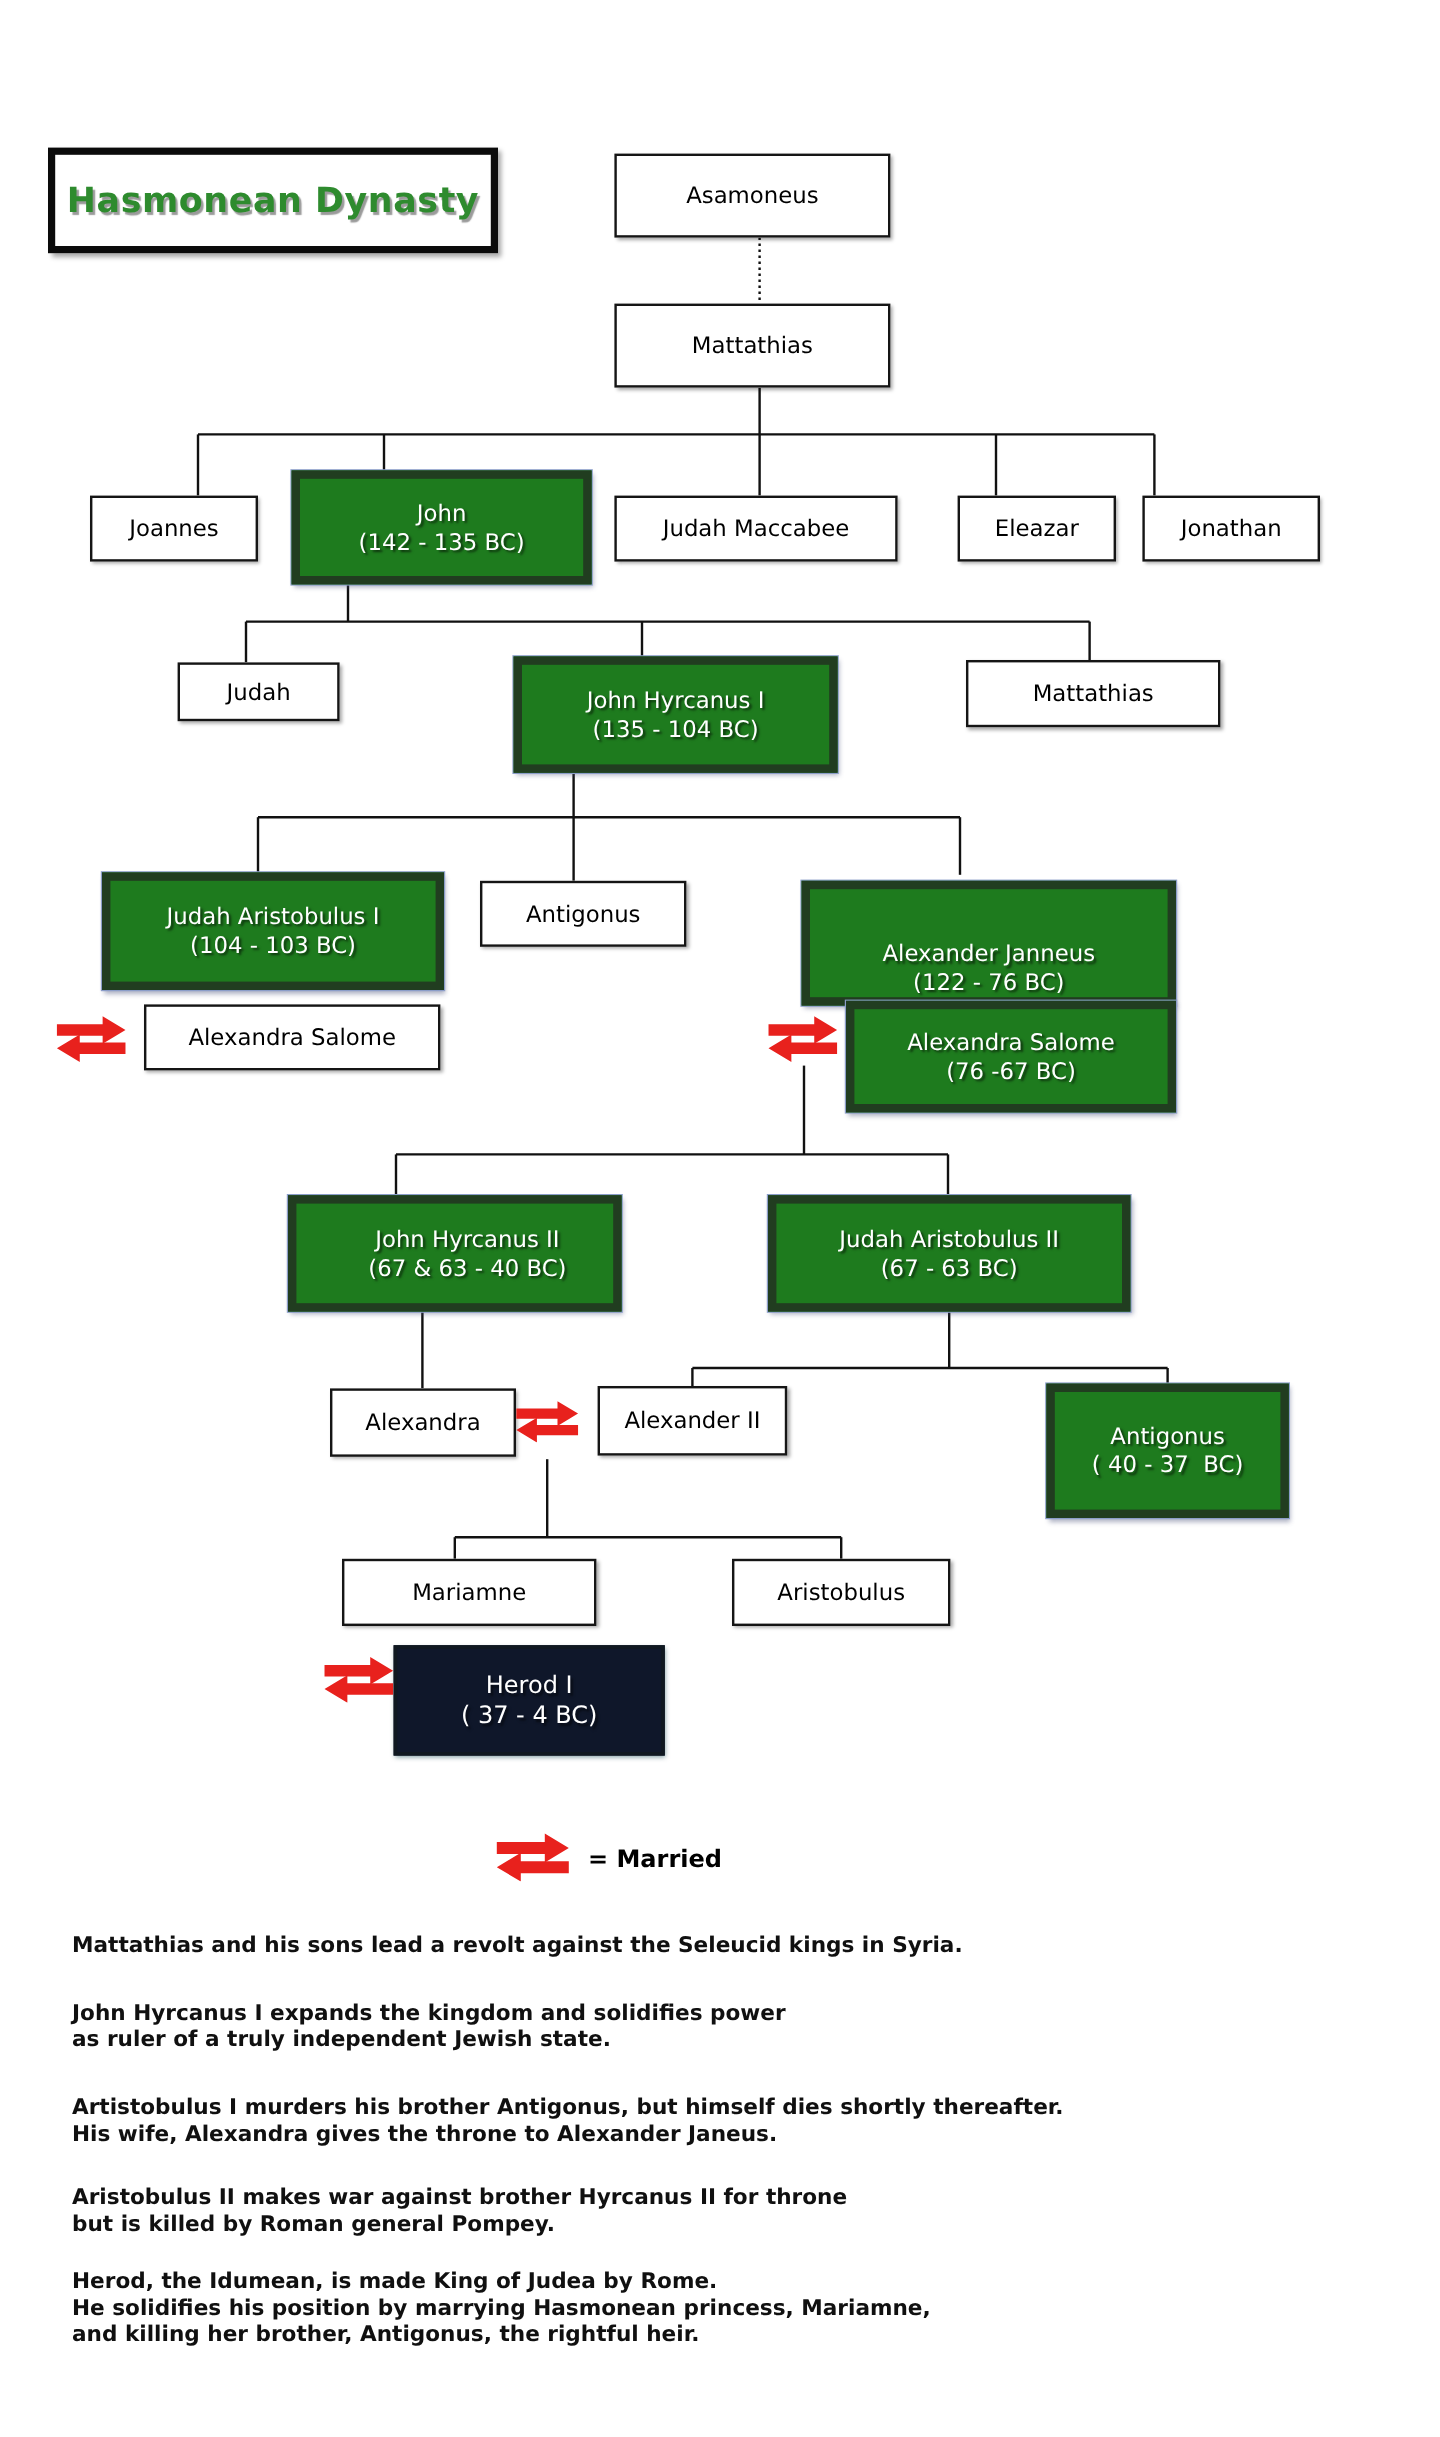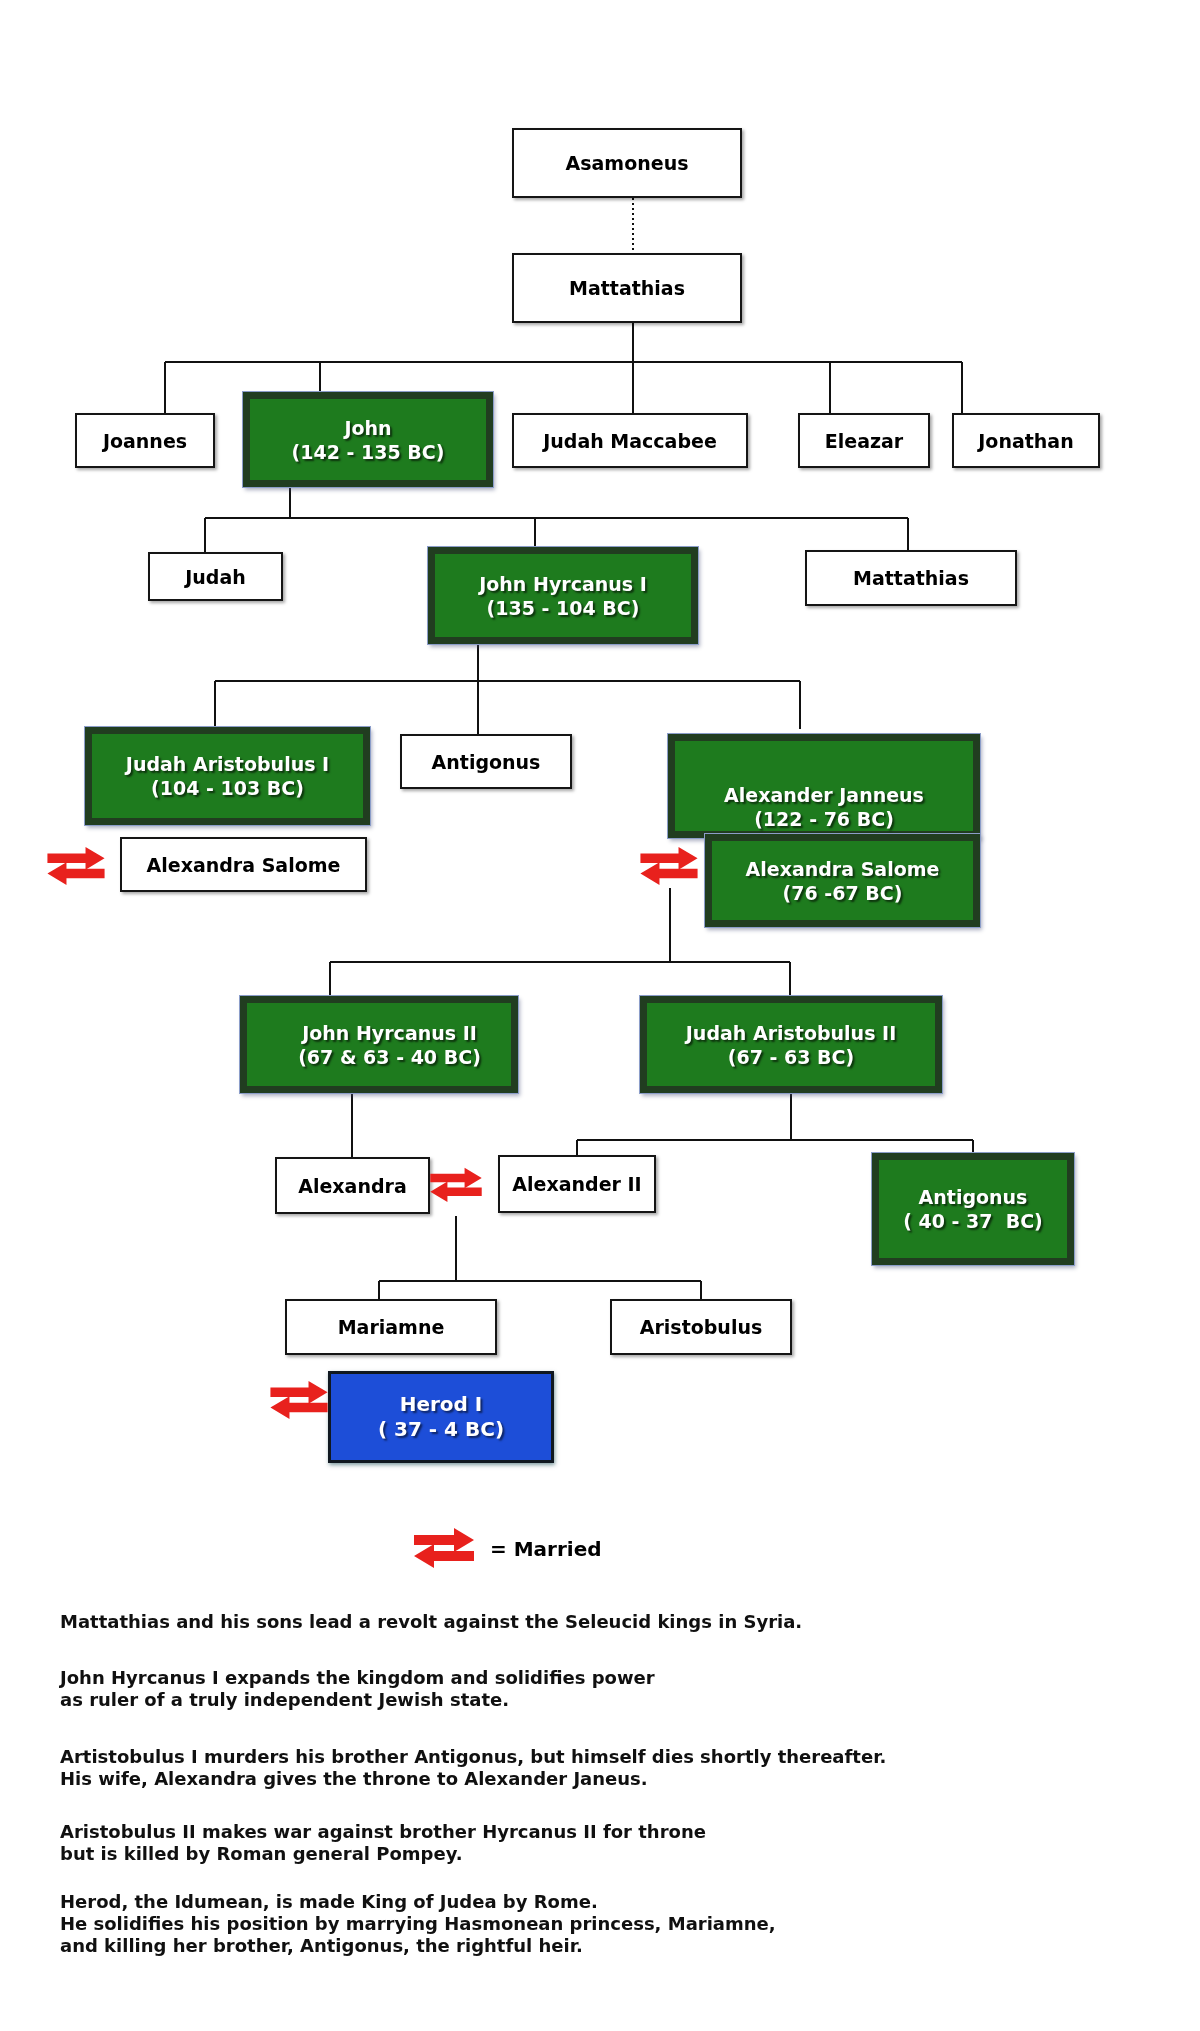--- a/index.html
+++ b/index.html
@@ -4,34 +4,34 @@
 <style>
   html,body{margin:0;padding:0;background:#ffffff;}
   #canvas{
     position:relative;width:1200px;height:2031px;background:#ffffff;
     font-family:"DejaVu Sans","Liberation Sans",sans-serif;overflow:hidden;
   }
   #wires{position:absolute;left:0;top:0;width:1200px;height:2031px;z-index:1;}
   .node{
     position:absolute;z-index:2;display:flex;flex-direction:column;
     align-items:center;justify-content:center;text-align:center;
-    box-sizing:border-box;font-weight:bold;
+    box-sizing:border-box;font-weight:normal;
   }
   .node.plain{
     background:#ffffff;border:2px solid #151515;color:#000;
     font-size:19px;box-shadow:2px 2px 3px rgba(0,0,0,0.35);
   }
   .node.ruler{
     background:#1e7b1e;border:7px solid #213d20;color:#ffffff;
     font-size:19px;line-height:24px;
     box-shadow:0 0 0 1px #8b9dc9, 2px 3px 4px rgba(70,80,120,0.45);
     text-shadow:2px 2px 2px rgba(0,0,0,0.6);
   }
   .node.herod{
-    background:#1d4ed8;border:3px solid #101820;color:#ffffff;
+    background:#0f172a;border:3px solid #101820;color:#ffffff;
     font-size:20px;line-height:25px;
     box-shadow:1px 2px 4px rgba(0,60,70,0.5);
     text-shadow:2px 2px 2px rgba(0,0,0,0.55);
   }
   .node .dates{white-space:pre;}
   #title-box{
     position:absolute;left:40px;top:123px;width:375px;height:88px;z-index:2;
     background:#fff;border:6px solid #0b0b0b;box-sizing:border-box;
     display:flex;align-items:center;justify-content:center;
     box-shadow:3px 3px 4px rgba(0,0,0,0.35);
@@ -82,20 +82,23 @@
       <line x1="791" y1="1093" x2="791" y2="1140" stroke="#111111" stroke-width="2"></line>
       <line x1="577" y1="1140" x2="973" y2="1140" stroke="#111111" stroke-width="2"></line>
       <line x1="577" y1="1140" x2="577" y2="1155" stroke="#111111" stroke-width="2"></line>
       <line x1="973" y1="1140" x2="973" y2="1153" stroke="#111111" stroke-width="2"></line>
       <line x1="456" y1="1216" x2="456" y2="1281" stroke="#111111" stroke-width="2"></line>
       <line x1="379" y1="1281" x2="701" y2="1281" stroke="#111111" stroke-width="2"></line>
       <line x1="379" y1="1281" x2="379" y2="1299" stroke="#111111" stroke-width="2"></line>
       <line x1="701" y1="1281" x2="701" y2="1299" stroke="#111111" stroke-width="2"></line>
     </svg>
 
+  <div id="title-box">
+    <span class="t">Hasmonean Dynasty</span>
+  </div>
 
   <div id="nodes-layer">
       <div class="node plain" style="left: 512px; top: 128px; width: 230px; height: 70px;">
         <span class="name">Asamoneus</span>
       </div>
       <div class="node plain" style="left: 512px; top: 253px; width: 230px; height: 70px;">
         <span class="name">Mattathias</span>
       </div>
       <div class="node plain" style="left: 75px; top: 413px; width: 140px; height: 55px;">
         <span class="name">Joannes</span>

